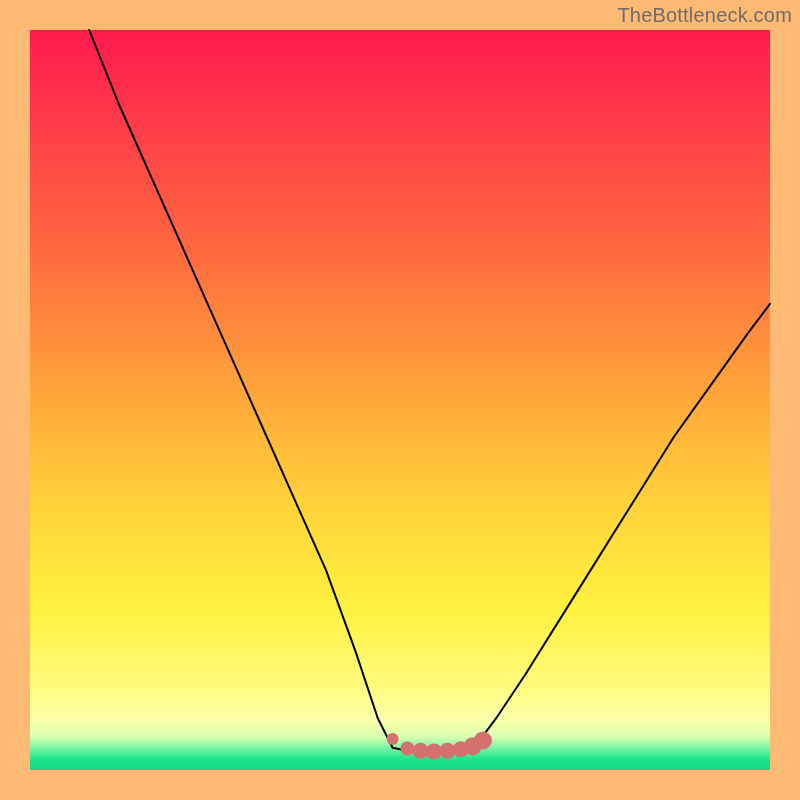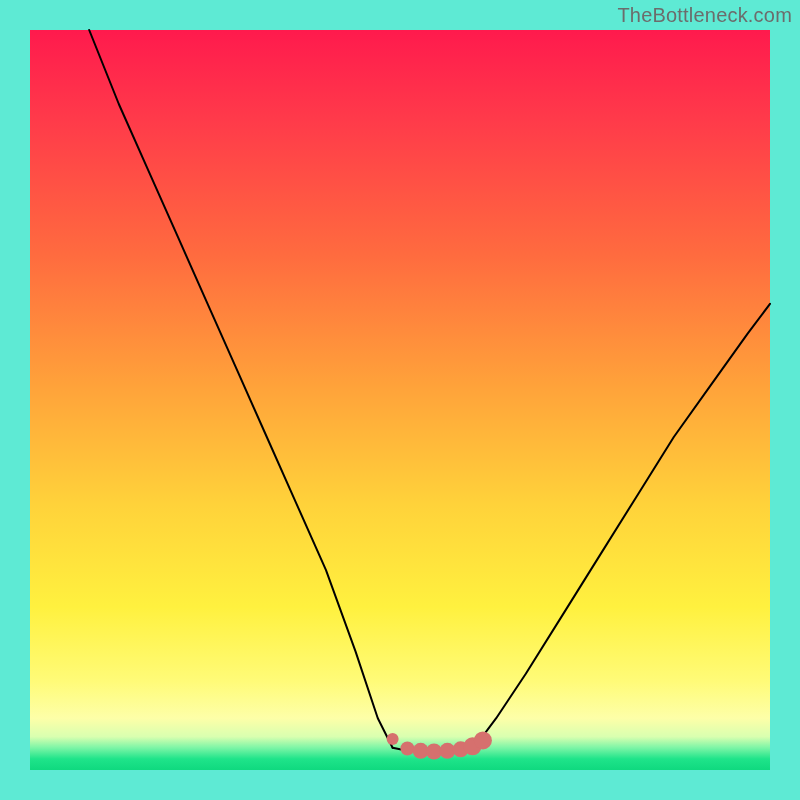--- a/index.html
+++ b/index.html
@@ -8,21 +8,21 @@
     width: 800px;
     height: 800px;
     background: #000;
     overflow: hidden;
     font-family: Arial, Helvetica, sans-serif;
   }
   .frame {
     position: relative;
     width: 800px;
     height: 800px;
-    background: #5eead4;
+    background: #fdba74;
   }
   .plot-area {
     position: absolute;
     left: 30px;
     top: 30px;
     width: 740px;
     height: 740px;
     
     background: linear-gradient(
       to bottom,

